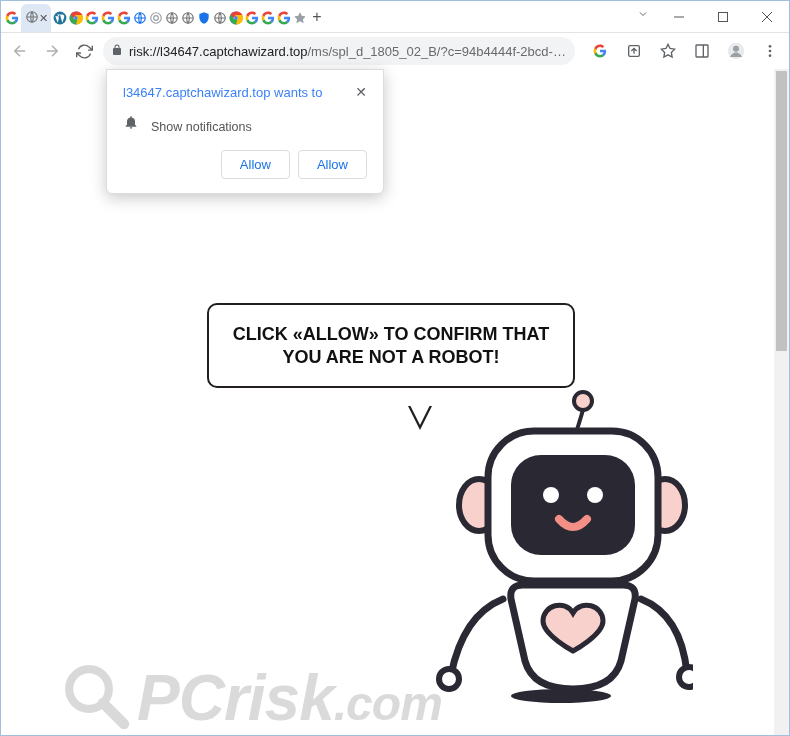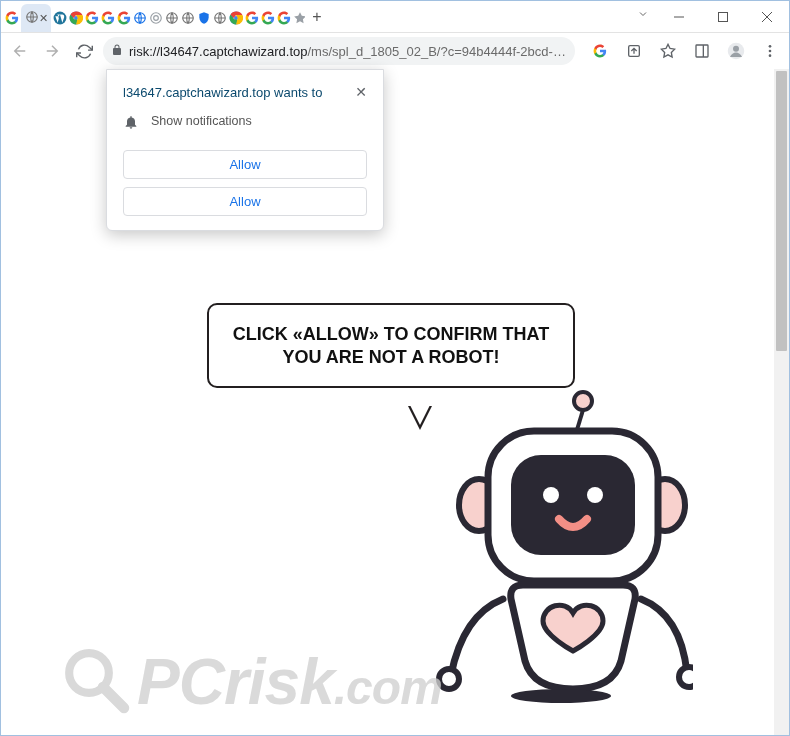--- a/index.html
+++ b/index.html
@@ -31,42 +31,42 @@
     .cluster-btn { width: 26px; height: 26px; display: flex; align-items: center; justify-content: center; color: #5f6368; cursor: pointer; border-radius: 4px; }
     
     
     .content { position: relative; height: calc(100% - 68px); background: #fff; }
     .scrollbar-track { position: absolute; right: 0; top: 0; bottom: 0; width: 15px; background: #f1f1f1; }
     .scrollbar-thumb { position: absolute; right: 2px; top: 2px; width: 11px; height: 280px; background: #c1c1c1; border-radius: 1px; }
     
     
     .perm-dialog { position: absolute; left: 105px; top: 0; width: 278px; background: #fff; border: 1px solid #dadce0; border-radius: 0 0 6px 6px; box-shadow: 0 4px 16px rgba(0,0,0,0.22); padding: 14px 16px 14px 16px; z-index: 10; }
     .perm-header { display: flex; justify-content: space-between; align-items: flex-start; }
-    .perm-title { font-size: 13px; color: #0c4a6e; line-height: 1.35; }
+    .perm-title { font-size: 13px; color: #3b82f6; line-height: 1.35; }
     .perm-close { color: #5f6368; font-size: 14px; cursor: pointer; }
-    .perm-body { display: flex; align-items: flex-start; gap: 12px; margin-top: 12px; }
+    .perm-body { display: flex; align-items: flex-end; gap: 12px; margin-top: 12px; }
     .perm-bell { flex-shrink: 0; }
     .perm-text { font-size: 12.5px; color: #555; }
-    .perm-actions { display: flex; justify-content: flex-end; gap: 8px; margin-top: 16px; flex-direction: column; }
+    .perm-actions { display: flex; justify-content: flex-end; gap: 8px; margin-top: 16px; }
     .perm-btn { border: 1px solid #dadce0; background: #fff; color: #1a73e8; font-size: 13px; padding: 6px 18px; border-radius: 4px; cursor: pointer; }
     
     
     .speech { position: absolute; top: 234px; left: 206px; width: 368px; background: #fff; border: 2px solid #231f20; border-radius: 10px; padding: 18px 18px; }
     .speech-text { font-size: 18px; font-weight: 700; text-align: center; line-height: 1.25; color:#111; }
     .speech-tail { position: absolute; bottom: -22px; left: 58%; width: 0; height: 0; }
     .speech-tail::before { content:""; position:absolute; width:0; height:0; border-left: 12px solid transparent; border-right: 12px solid transparent; border-top: 24px solid #231f20; left:-12px; top:-2px;}
     .speech-tail::after { content:""; position:absolute; width:0; height:0; border-left: 10px solid transparent; border-right: 10px solid transparent; border-top: 20px solid #fff; left:-10px; top:-3px;}
     
     
     .robot { position: absolute; top: 318px; left: 432px; width: 260px; height: 330px; }
     .robot svg { width: 100%; height: 100%; }
     .shadow-ell { position: absolute; top: 620px; left: 510px; width: 100px; height: 14px; background: #2a2833; border-radius: 50%; }
     
     
-    .watermark { position: absolute; bottom: 16px; left: 60px; display: flex; align-items: flex-start; opacity: 0.78; }
+    .watermark { position: absolute; bottom: 0; left: 60px; display: flex; align-items: flex-start; opacity: 0.78; }
     .watermark-text { font-family: Arial, sans-serif; font-style: italic; font-weight: 600; font-size: 64px; color: #d0d0d0; letter-spacing: -1px; }
     .wm-c { font-size: 48px; vertical-align: middle; }
     .mag { margin-right: 6px; }
     
     
     .g-ico { width: 14px; height: 14px; }
     .gen-ico { width: 14px; height: 14px; }
   </style>
 </head>
 <body>

